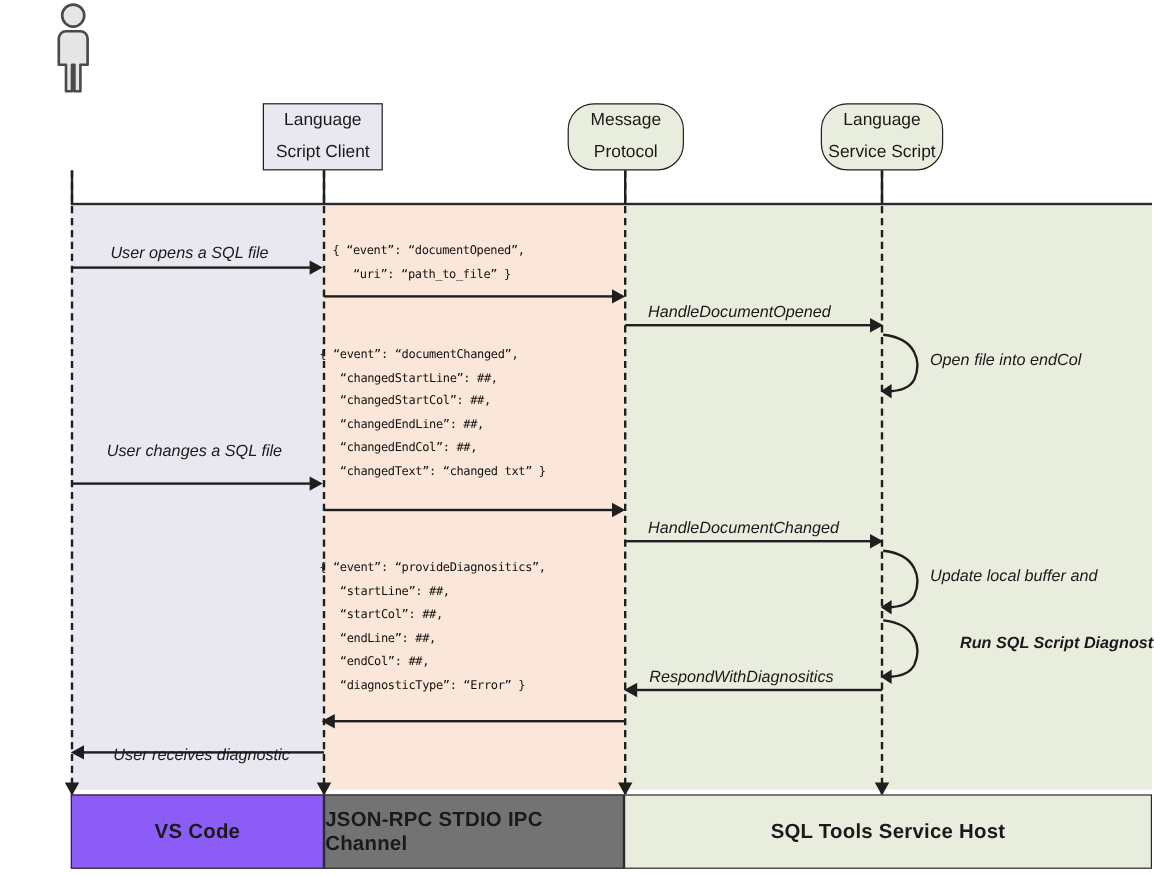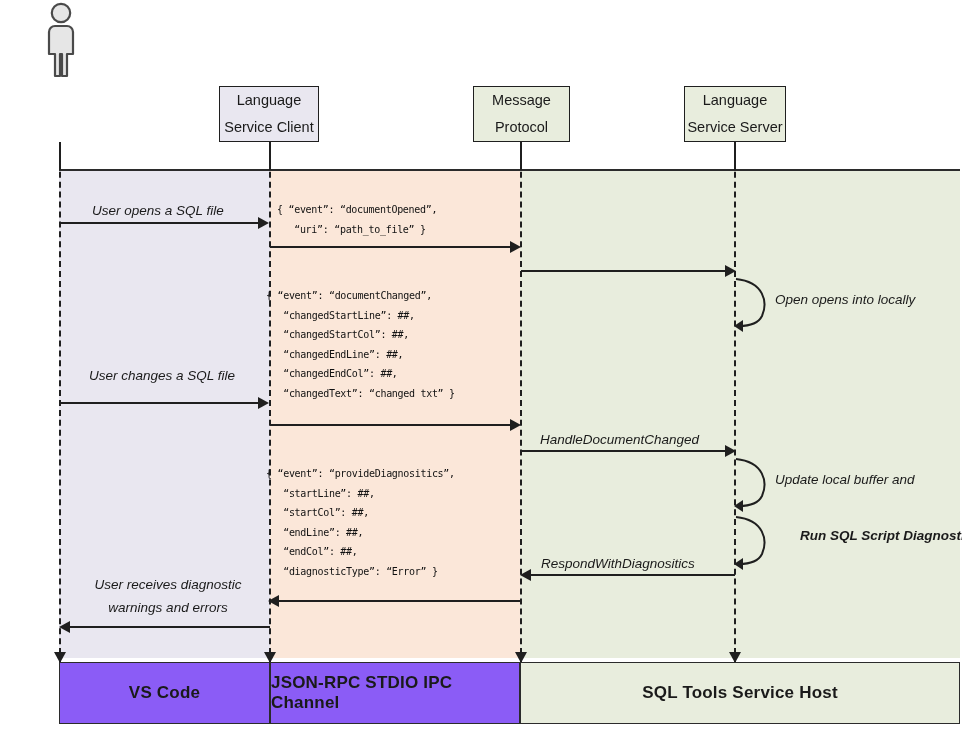--- a/index.html
+++ b/index.html
@@ -23,34 +23,34 @@
 
   
   .footer-cell{
     position:absolute;top:662px;height:62px;
     border:1.5px solid #2b2b2b;
     box-sizing:border-box;
     display:flex;align-items:center;justify-content:center;
     font-weight:bold;font-size:17px;letter-spacing:.2px;
   }
   #footer-vscode{left:59px;width:211px;background:#8b5cf6;}
-  #footer-ipc{left:270px;width:250px;background:#8b5cf6;}
+  #footer-ipc{left:270px;width:250px;background:#737373;}
   #footer-host{left:520px;width:440px;background:#e8eddd;}
 
   
   .participant{
     position:absolute;
     border:1.7px solid #1f1f1f;
     box-sizing:border-box;
     display:flex;flex-direction:column;
     align-items:center;justify-content:center;
     font-size:14.5px;line-height:1.85;
     background:#e9e7f0;
   }
-  .participant.green{background:#e8eddd;}
+  .participant.green{background:#e8eddd;border-radius:22px;}
   #p-user{left:10px;top:86px;width:100px;height:56px;}
   #p-client{left:219px;top:86px;width:100px;height:56px;}
   #p-msg{left:473px;top:86px;width:97px;height:56px;background:#e8eddd;}
   #p-server{left:684px;top:86px;width:102px;height:56px;background:#e8eddd;}
 
   
   #actor{position:absolute;left:39px;top:2px;width:44px;height:76px;}
 
   
   .lifeline{
@@ -129,29 +129,29 @@
   <div class="band" id="band-host"></div>
   <div class="band-top-rule"></div>
 
   <svg id="actor" viewBox="0 0 44 76">
     <circle cx="22" cy="11" r="9.2" fill="#e6e6e6" stroke="#4a4a4a" stroke-width="2.2"></circle>
     <path d="M10 30 a6 6 0 0 1 6 -6 h12 a6 6 0 0 1 6 6 v22 h-6 v22 h-5 v-22 h-2 v22 h-5 v-22 h-6 z" fill="#e6e6e6" stroke="#4a4a4a" stroke-width="2.2" stroke-linejoin="round"></path>
   </svg>
 
   <div class="participant" id="p-client">
     <span>Language</span>
-    <span>Service Client</span>
+    <span>Script Client</span>
   </div>
   <div class="participant green" id="p-msg">
     <span>Message</span>
     <span>Protocol</span>
   </div>
   <div class="participant green" id="p-server">
     <span>Language</span>
-    <span>Service Server</span>
+    <span>Service Script</span>
   </div>
 
   <div class="ll-head" id="llh-1"></div>
   <div class="ll-head" id="llh-2"></div>
   <div class="ll-head" id="llh-3"></div>
   <div class="ll-head" id="llh-4"></div>
 
   <div class="lifeline" id="ll-1"></div>
   <div class="lifeline" id="ll-2"></div>
   <div class="lifeline" id="ll-3"></div>
@@ -167,27 +167,28 @@
   <div class="msg-label" style="left:92px;top:199px;">User opens a SQL file</div>
 
   <div class="json-block" style="left:277px;top:200px;">{ “event”: “documentOpened”,
    “uri”: “path_to_file” }</div>
 
   <div class="msg" style="left:270px;top:246px;width:245px;"></div>
   <div class="arrowhead right" style="left:510px;top:241px;"></div>
 
   <div class="msg" style="left:521px;top:270px;width:209px;"></div>
   <div class="arrowhead right" style="left:725px;top:265px;"></div>
+  <div class="msg-label" style="left:540px;top:248px;">HandleDocumentOpened</div>
 
   <svg class="selfloop" style="left:734px;top:276px;width:40px;height:56px;" viewBox="0 0 40 56">
     <path d="M2 3 C30 6, 34 26, 28 40 C24 48, 14 50, 5 50" fill="none" stroke="#1f1f1f" stroke-width="2"></path>
     <polygon points="9,44 9,56 0,50" fill="#1f1f1f"></polygon>
   </svg>
   <div class="note" style="left:775px;top:288px;">
-    <span class="ln">Open opens into locally</span>
+    <span class="ln">Open file into endCol</span>
   </div>
 
   <div class="json-block" style="left:266px;top:286px;">{ “event”: “documentChanged”,
    “changedStartLine”: ##,
    “changedStartCol”: ##,
    “changedEndLine”: ##,
    “changedEndCol”: ##,
    “changedText”: “changed txt” }</div>
 
   <div class="msg" style="left:60px;top:402px;width:200px;"></div>
@@ -227,22 +228,21 @@
   <div class="msg" style="left:530px;top:574px;width:205px;"></div>
   <div class="arrowhead left" style="left:520px;top:569px;"></div>
   <div class="msg-label" style="left:541px;top:552px;">RespondWithDiagnositics</div>
 
   <div class="msg" style="left:278px;top:600px;width:242px;"></div>
   <div class="arrowhead left" style="left:268px;top:595px;"></div>
 
   <div class="msg" style="left:68px;top:626px;width:202px;"></div>
   <div class="arrowhead left" style="left:59px;top:621px;"></div>
   <div class="msg-label center" style="left:78px;top:573px;width:180px;">
-    <span class="ln" style="display:block;">User receives diagnostic</span>
-    <span class="ln" style="display:block;">warnings and errors</span>
+    <span class="ln" style="display:block;margin-top:44px;">User receives diagnostic</span>
   </div>
 
   <div class="footer-cell" id="footer-vscode">
     <span>VS Code</span>
   </div>
   <div class="footer-cell" id="footer-ipc">
     <span>JSON-RPC STDIO IPC Channel</span>
   </div>
   <div class="footer-cell" id="footer-host">
     <span>SQL Tools Service Host</span>

